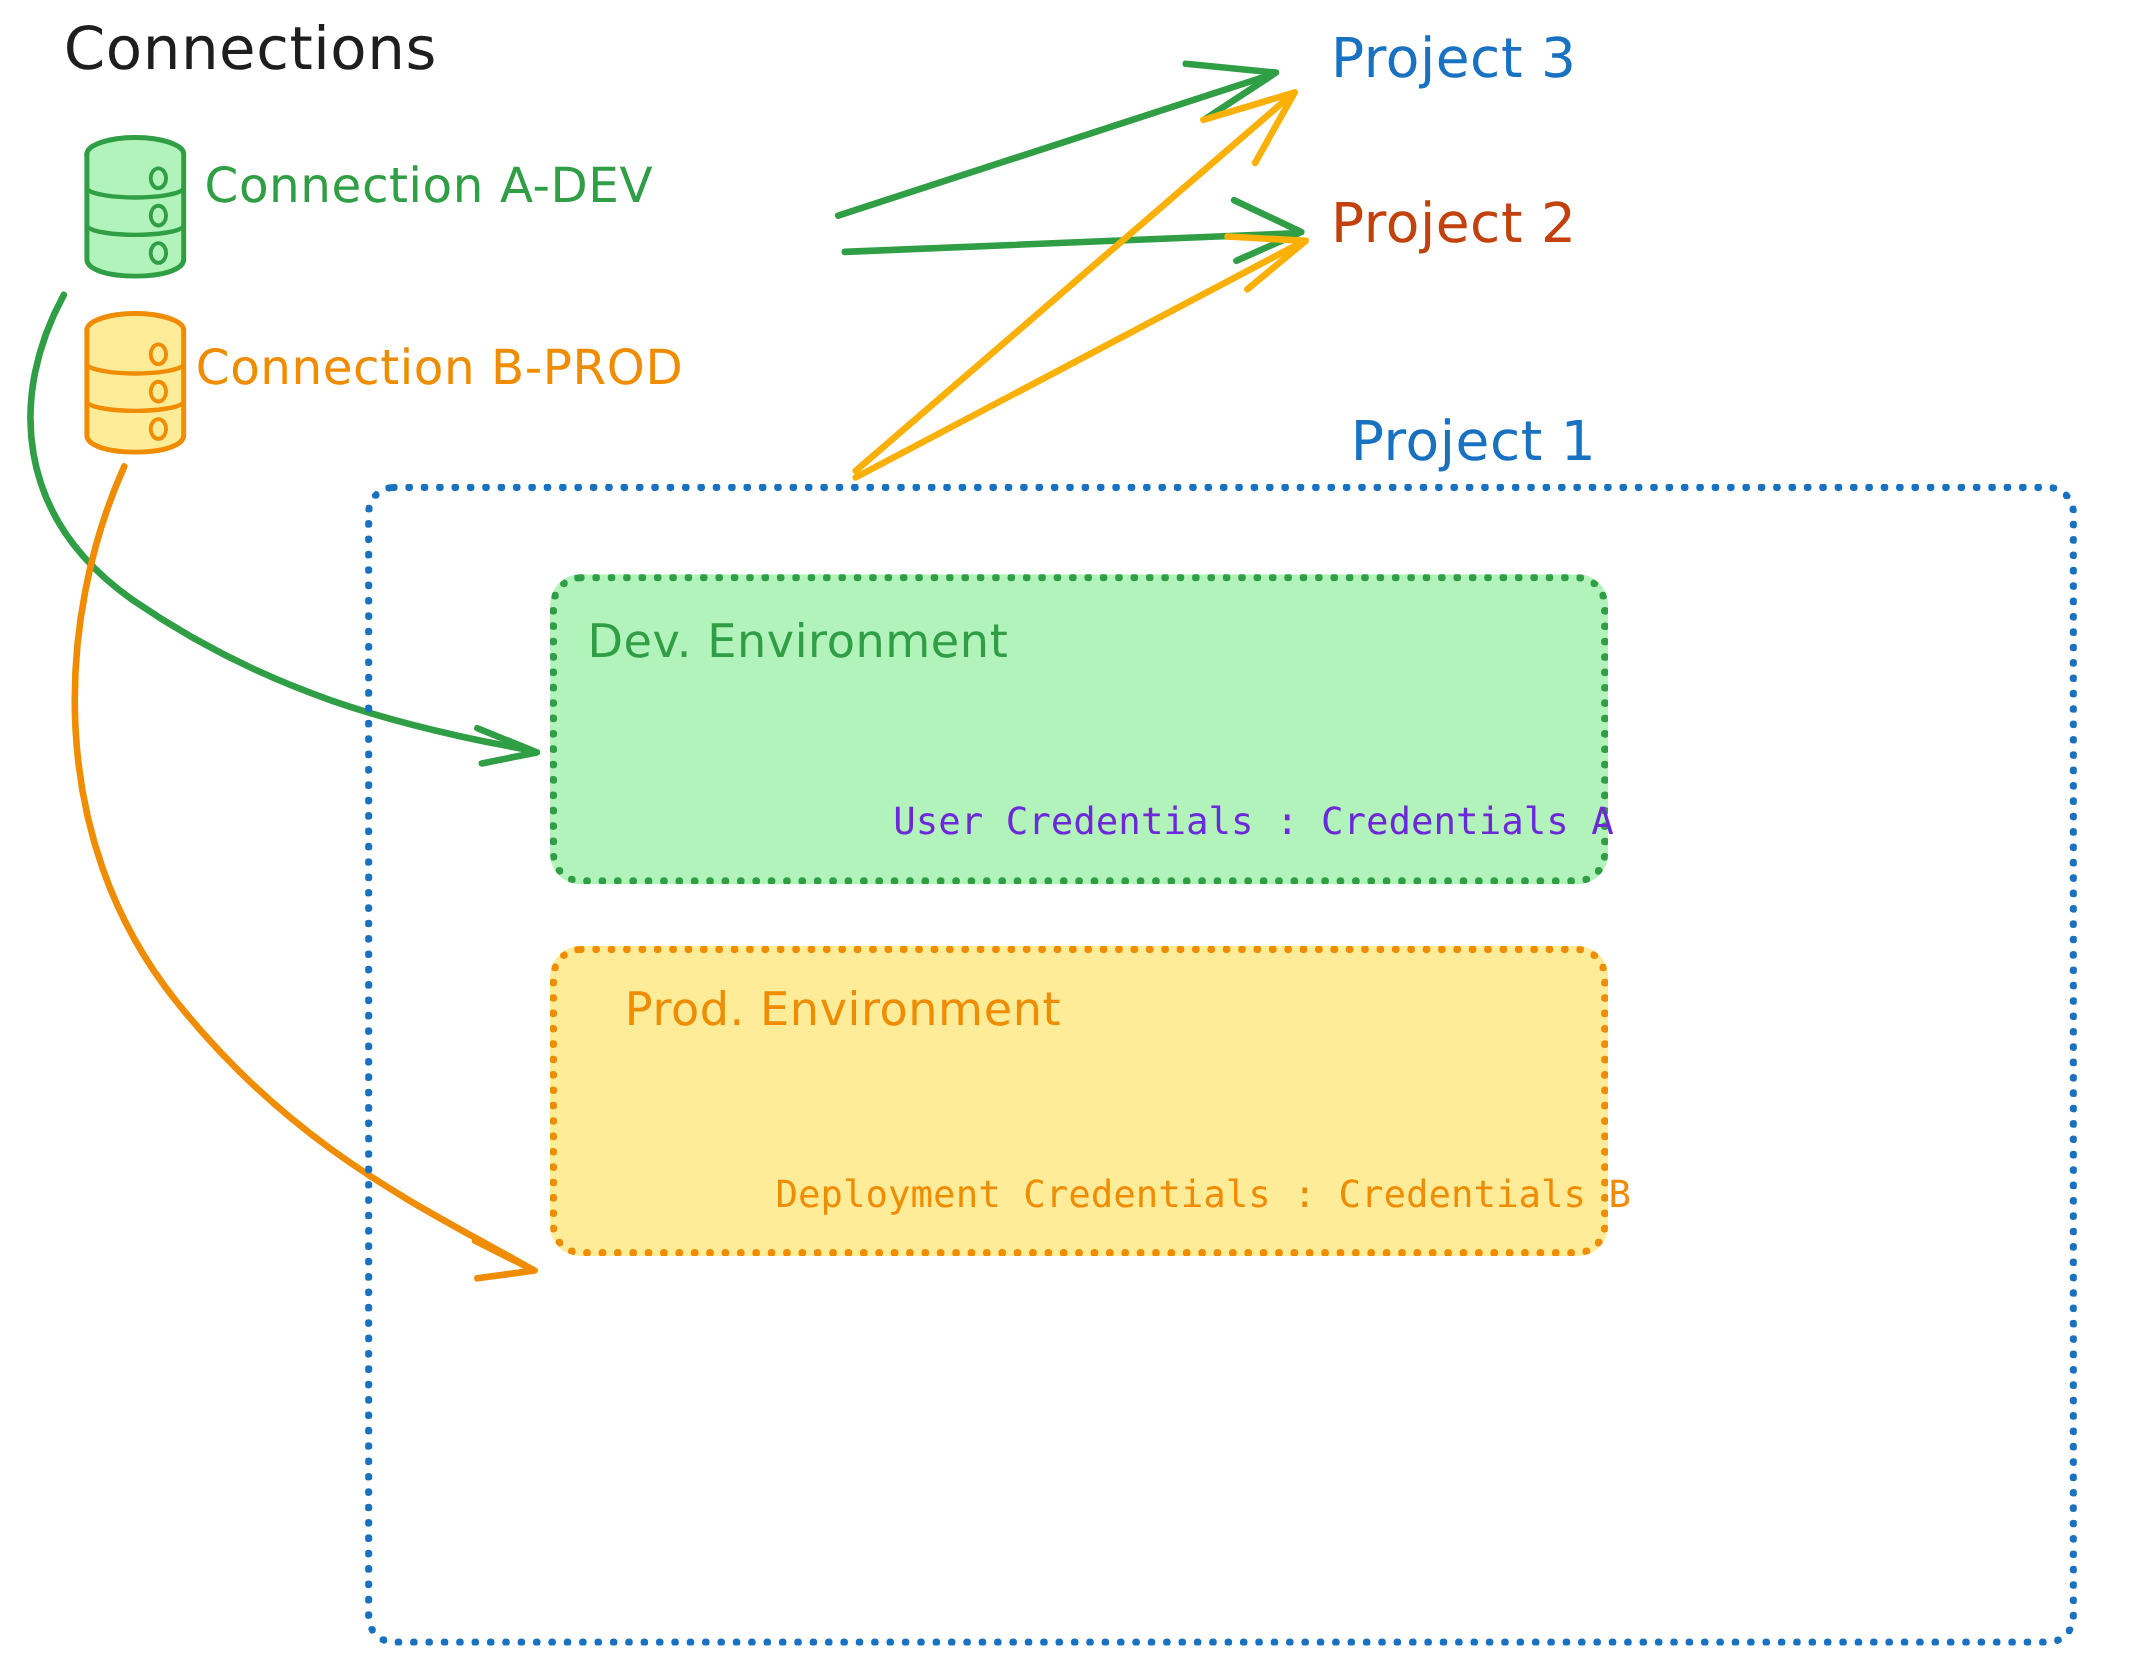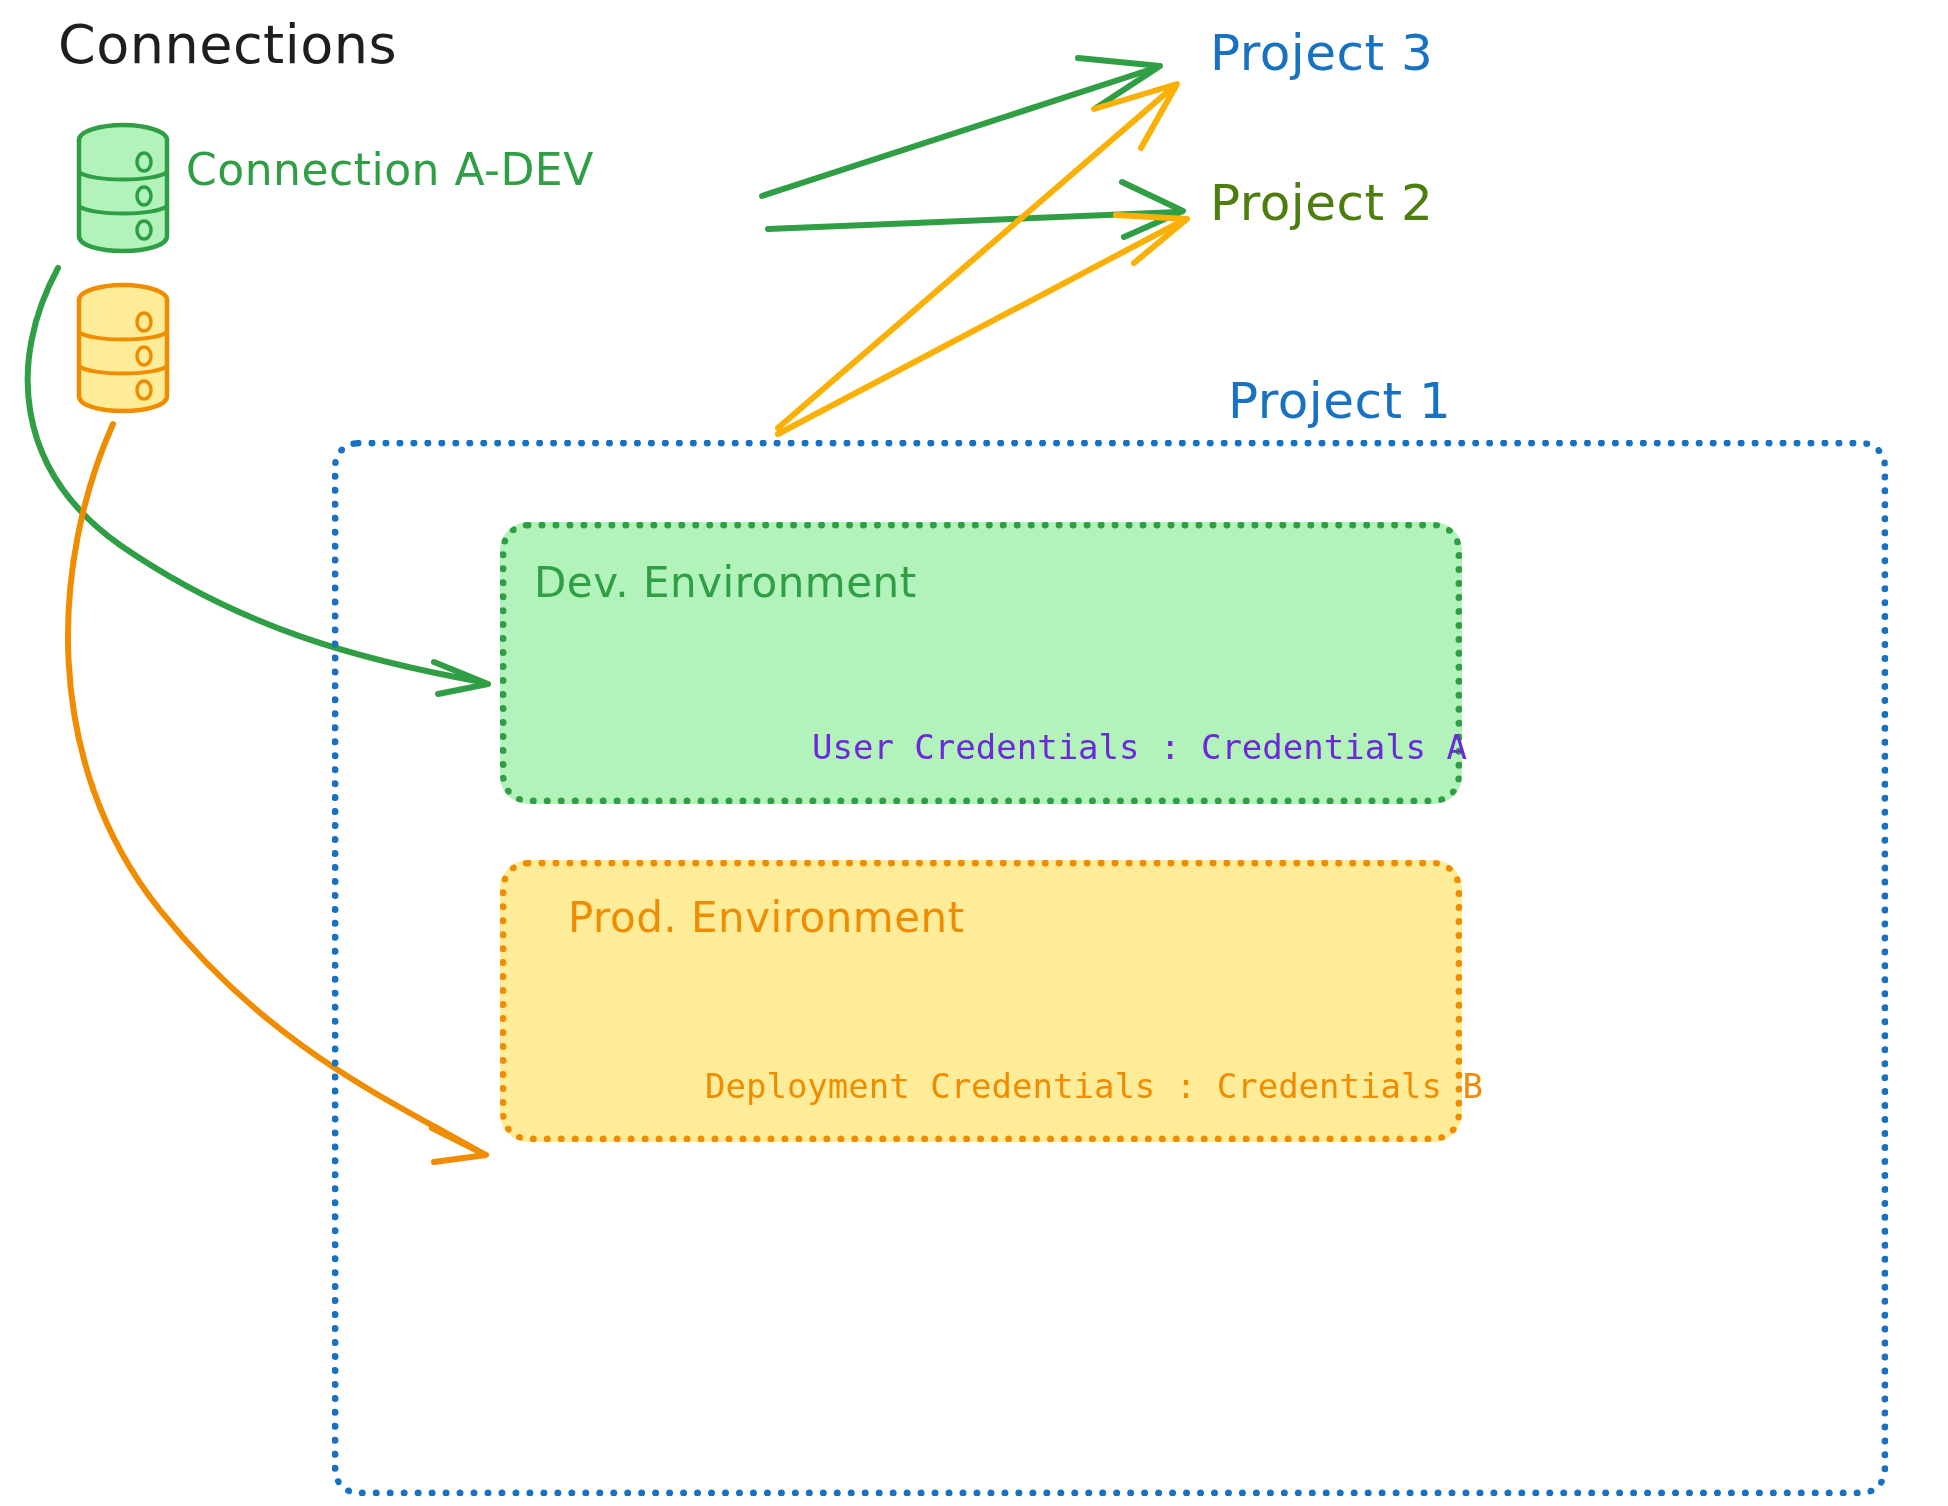--- a/index.html
+++ b/index.html
@@ -77,21 +77,21 @@
     top: 28px;
     font-size: 50px;
     color: #1971c2;
     letter-spacing: 0.5px;
   }
 
   #label-project-2 {
     left: 1210px;
     top: 178px;
     font-size: 50px;
-    color: #4d7c0f;
+    color: #c2410c;
     letter-spacing: 0.5px;
   }
 
   #label-project-1 {
     left: 1228px;
     top: 348px;
     font-size: 50px;
     color: #1971c2;
     letter-spacing: 0.5px;
     margin-top: 28px;
@@ -228,20 +228,21 @@
     <path d="M 11 88 C 22 98, 88 98, 99 88" fill="none" stroke="#f08c00" stroke-width="4" stroke-linecap="round"></path>
     <ellipse cx="76" cy="44" rx="7" ry="9" fill="none" stroke="#f08c00" stroke-width="3.5"></ellipse>
     <ellipse cx="76" cy="78" rx="7" ry="9" fill="none" stroke="#f08c00" stroke-width="3.5"></ellipse>
     <ellipse cx="76" cy="112" rx="7" ry="9" fill="none" stroke="#f08c00" stroke-width="3.5"></ellipse>
   </svg>
 
   <div class="txt hand" id="title-connections">Connections</div>
 
   <div class="txt hand" id="label-conn-a">Connection A-DEV</div>
 
+  <div class="txt hand" id="label-conn-b">Connection B-PROD</div>
 
   <div class="txt hand" id="label-project-3">Project 3</div>
 
   <div class="txt hand" id="label-project-2">Project 2</div>
 
   <div class="txt hand" id="label-project-1">Project 1</div>
 
   <div id="project-1-container"></div>
 
   <div id="dev-environment-box"></div>

